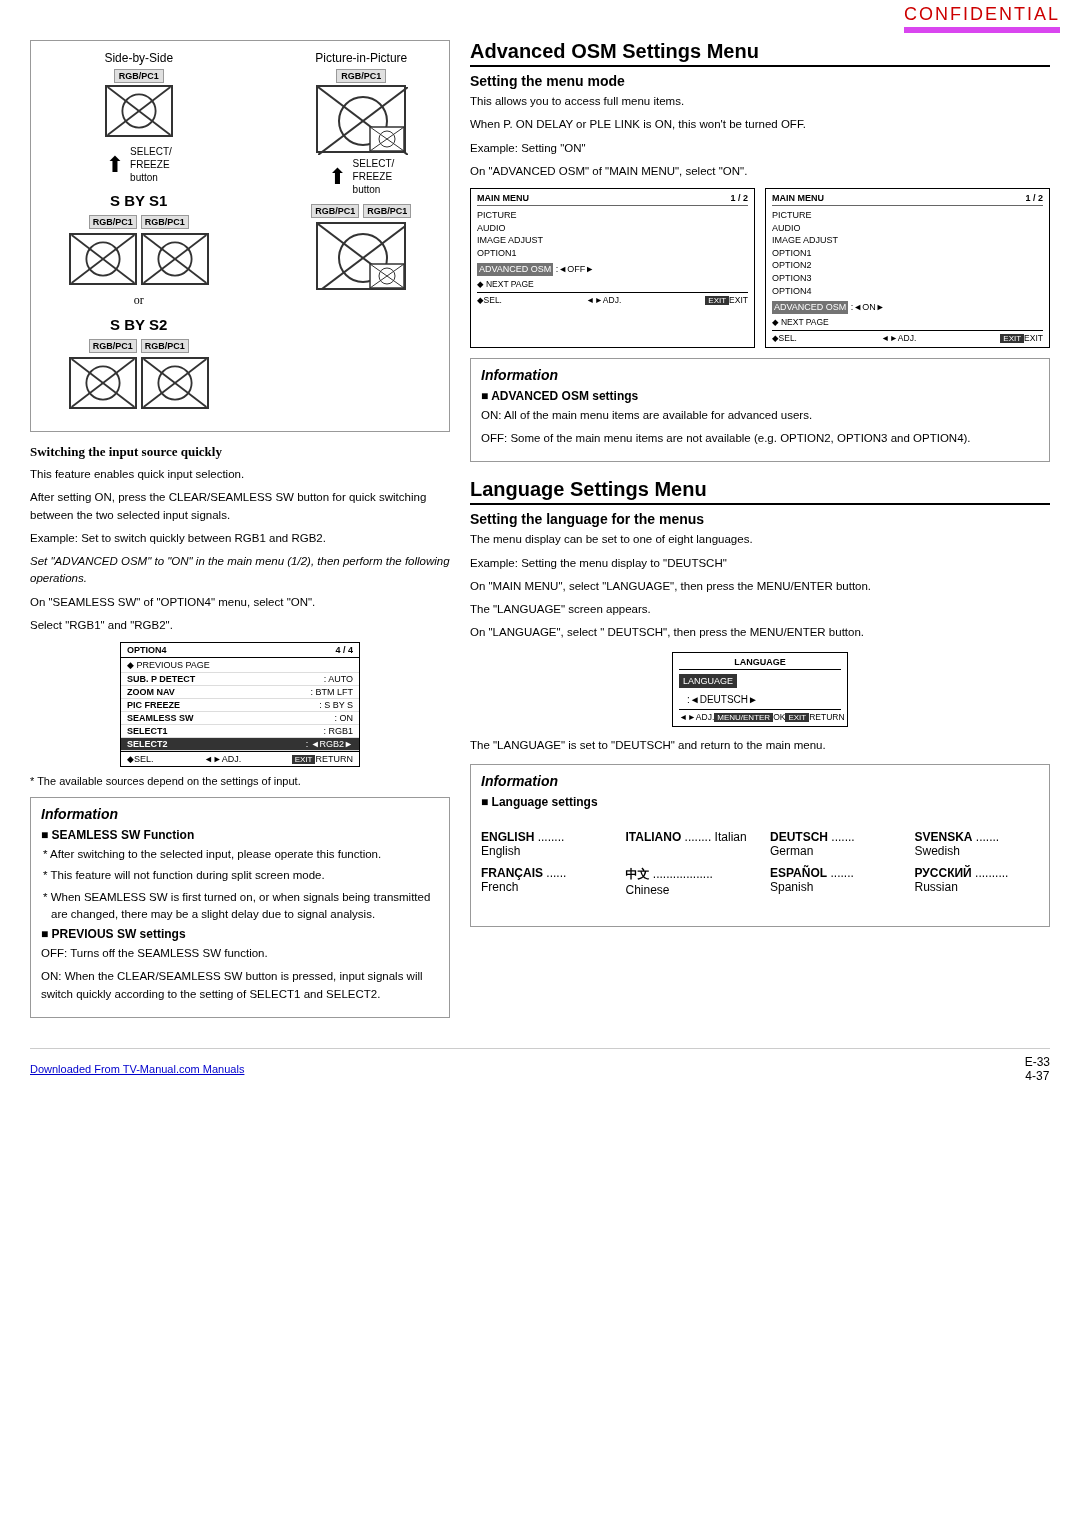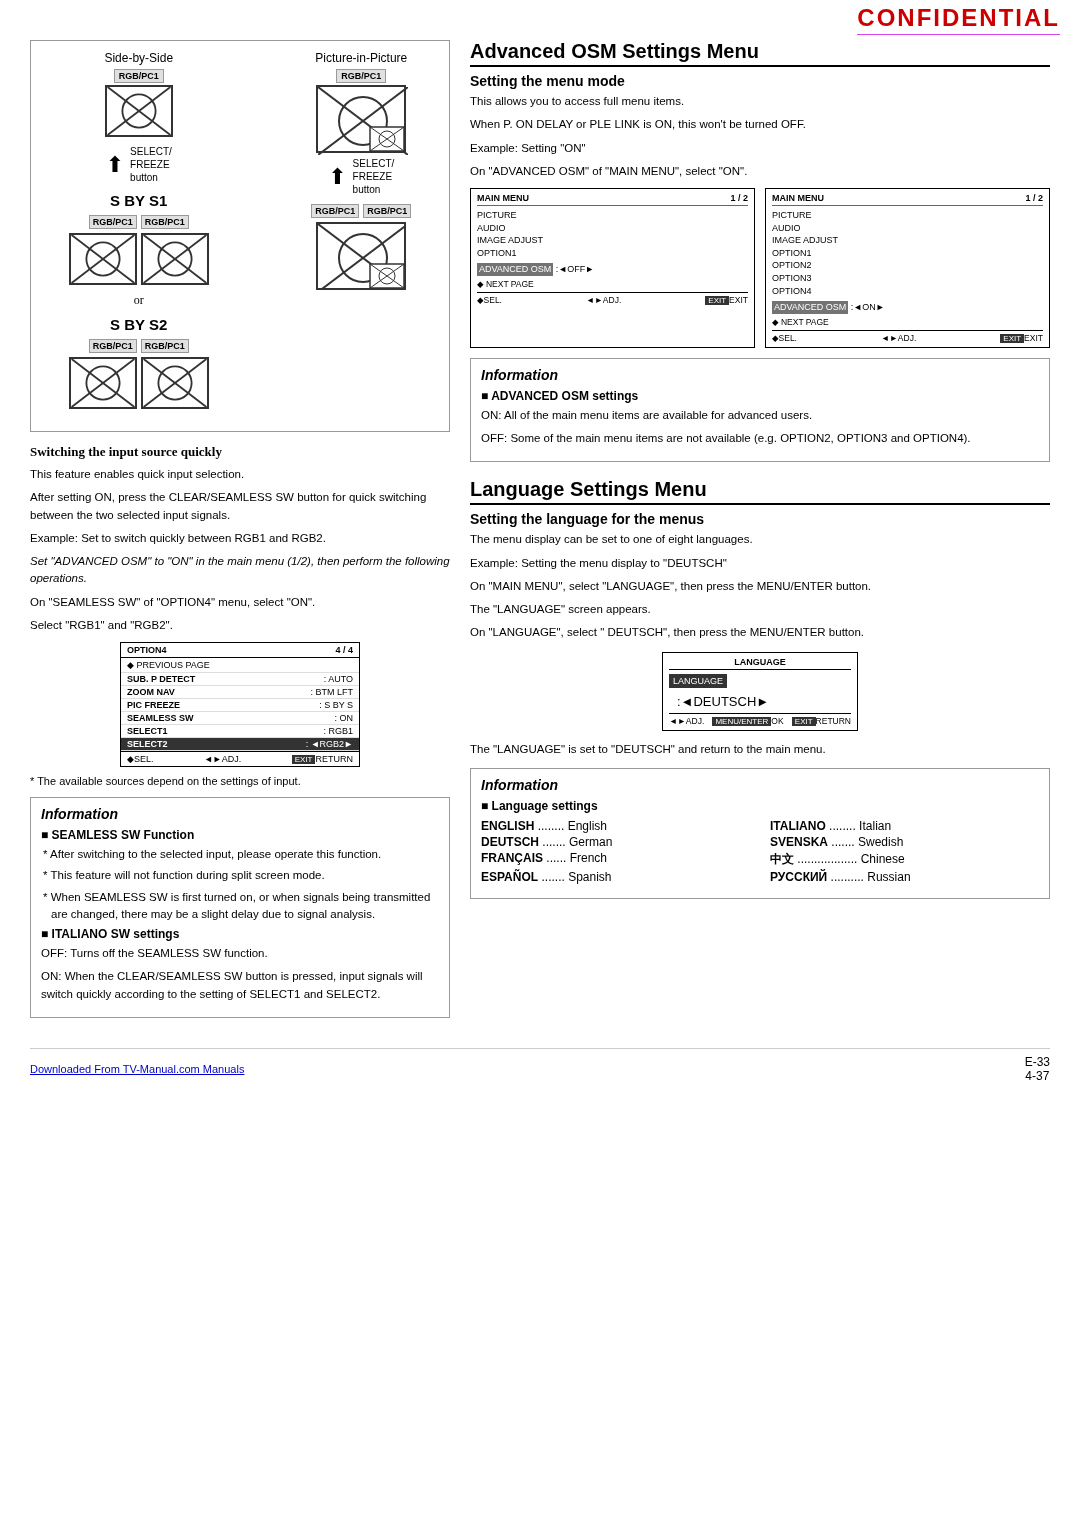--- a/index.html
+++ b/index.html
@@ -10,24 +10,24 @@
       width: 1080px;
       min-height: 1528px;
       position: relative;
       padding: 10px 30px 30px 30px;
     }
     .confidential {
       position: absolute;
       top: 4px;
       right: 20px;
       color: #c00;
-      font-size: 24px;
-      font-weight: bold;
+      font-size: 18px;
+      font-weight: normal;
       letter-spacing: 2px;
-      border-bottom: 1px solid #d946ef;
+      border-bottom: 6px solid #d946ef;
       padding-bottom: 2px;
     }
     .page-layout {
       display: flex;
       gap: 20px;
       margin-top: 30px;
     }
     .left-col {
       width: 420px;
       flex-shrink: 0;
@@ -230,36 +230,36 @@
       padding-bottom: 2px;
     }
     .sub-heading {
       font-weight: bold;
       font-size: 14px;
       margin-bottom: 4px;
       margin-top: 6px;
     }
     .language-table {
       display: grid;
-      grid-template-columns: 1fr 1fr;
-      gap: 2px 20px;
+      grid-template-columns: 1fr 1fr 1fr 1fr;
+      gap: 8px 20px;
       font-size: 12px;
-      margin: 6px 0;
+      margin: 21px 0;
     }
     .lang-item {
       font-size: 12px;
     }
     .lang-bold { font-weight: bold; }
 
     
     .language-menu {
       border: 1px solid #000;
       font-size: 9px;
       margin: 10px auto;
-      width: 196px;
+      width: 176px;
       padding: 4px 6px;
     }
     .language-menu-header {
       text-align: center;
       font-weight: bold;
       border-bottom: 1px solid #000;
       padding-bottom: 2px;
       margin-bottom: 4px;
     }
     .language-menu-item {
@@ -473,21 +473,21 @@
 
       <div class="note-text">* The available sources depend on the settings of input.</div>
     </div>
 
     <div class="info-box">
       <div class="info-title">Information</div>
       <div class="info-subtitle">SEAMLESS SW Function</div>
       <div class="bullet-item">After switching to the selected input, please operate this function.</div>
       <div class="bullet-item">This feature will not function during split screen mode.</div>
       <div class="bullet-item">When SEAMLESS SW is first turned on, or when signals being transmitted are changed, there may be a slight delay due to signal analysis.</div>
-      <div class="info-subtitle">ITALIANO SW settings</div>
+      <div class="info-subtitle">PREVIOUS SW settings</div>
       <div class="body-text">OFF: Turns off the SEAMLESS SW function.</div>
       <div class="body-text">ON: When the CLEAR/SEAMLESS SW button is pressed, input signals will switch quickly according to the setting of SELECT1 and SELECT2.</div>
     </div>
   </div>
 
   <div class="right-col">
 
     <div>
       <div class="section-heading">Advanced OSM Settings Menu</div>
       <div class="sub-heading">Setting the menu mode</div>
@@ -559,21 +559,21 @@
       <div class="body-text">Example: Setting the menu display to "DEUTSCH"</div>
       <div class="body-text">On "MAIN MENU", select "LANGUAGE", then press the MENU/ENTER button.</div>
       <div class="body-text">The "LANGUAGE" screen appears.</div>
       <div class="body-text">On "LANGUAGE", select " DEUTSCH", then press the MENU/ENTER button.</div>
 
       <div class="language-menu">
         <div class="language-menu-header">LANGUAGE</div>
         <div style="margin:4px 0;">
           <span class="language-menu-item">LANGUAGE</span>
         </div>
-        <div style="font-size:13px;margin:4px 0 4px 8px;">:◄DEUTSCH►</div>
+        <div style="font-size:10px;margin:4px 0 4px 8px;">:◄DEUTSCH►</div>
         <div class="language-menu-footer">
           <span>◄►ADJ.</span>
           <span><span class="menu-enter-btn">MENU/ENTER</span>OK</span>
           <span><span class="exit-btn">EXIT</span>RETURN</span>
         </div>
       </div>
 
       <div class="body-text">The "LANGUAGE" is set to "DEUTSCH" and return to the main menu.</div>
 
       <div class="info-box">

